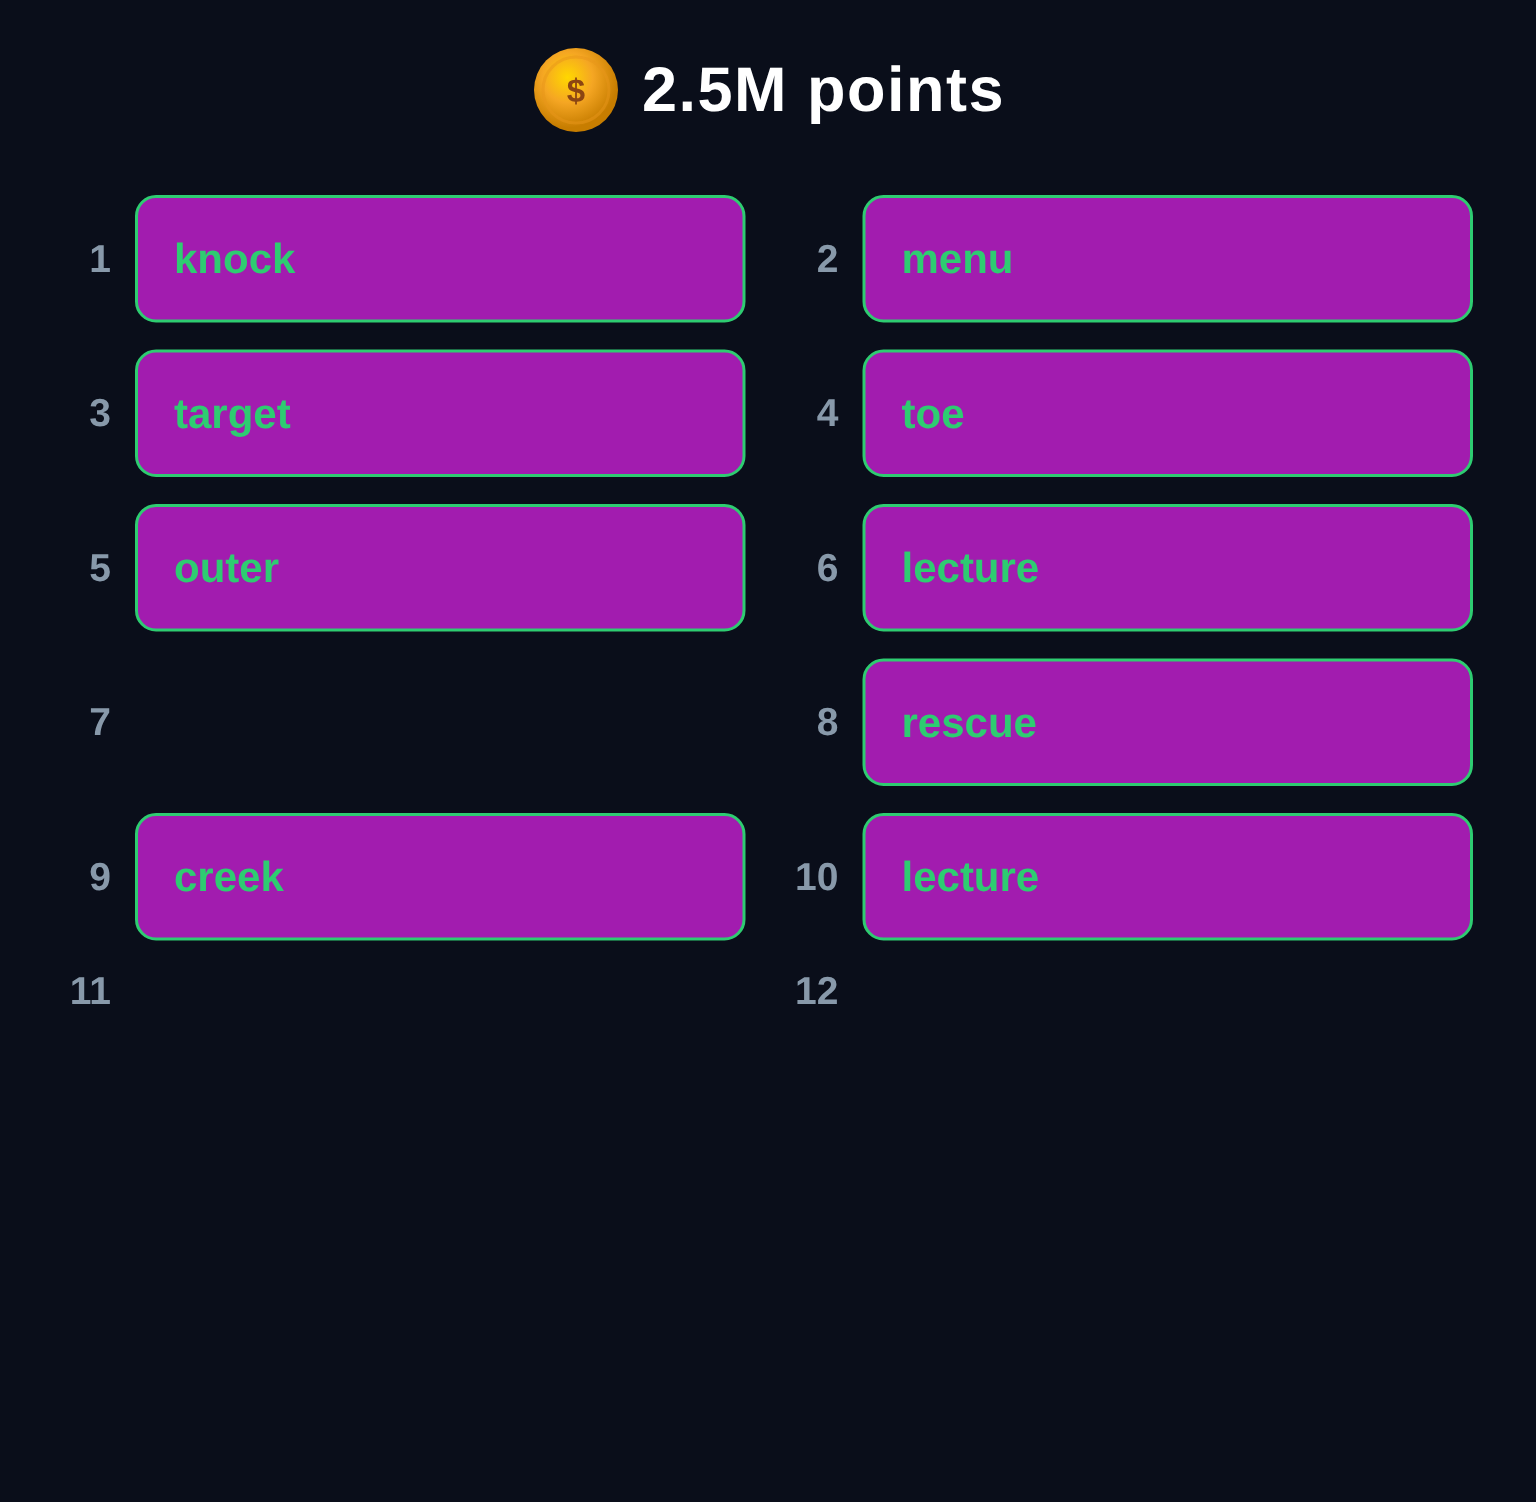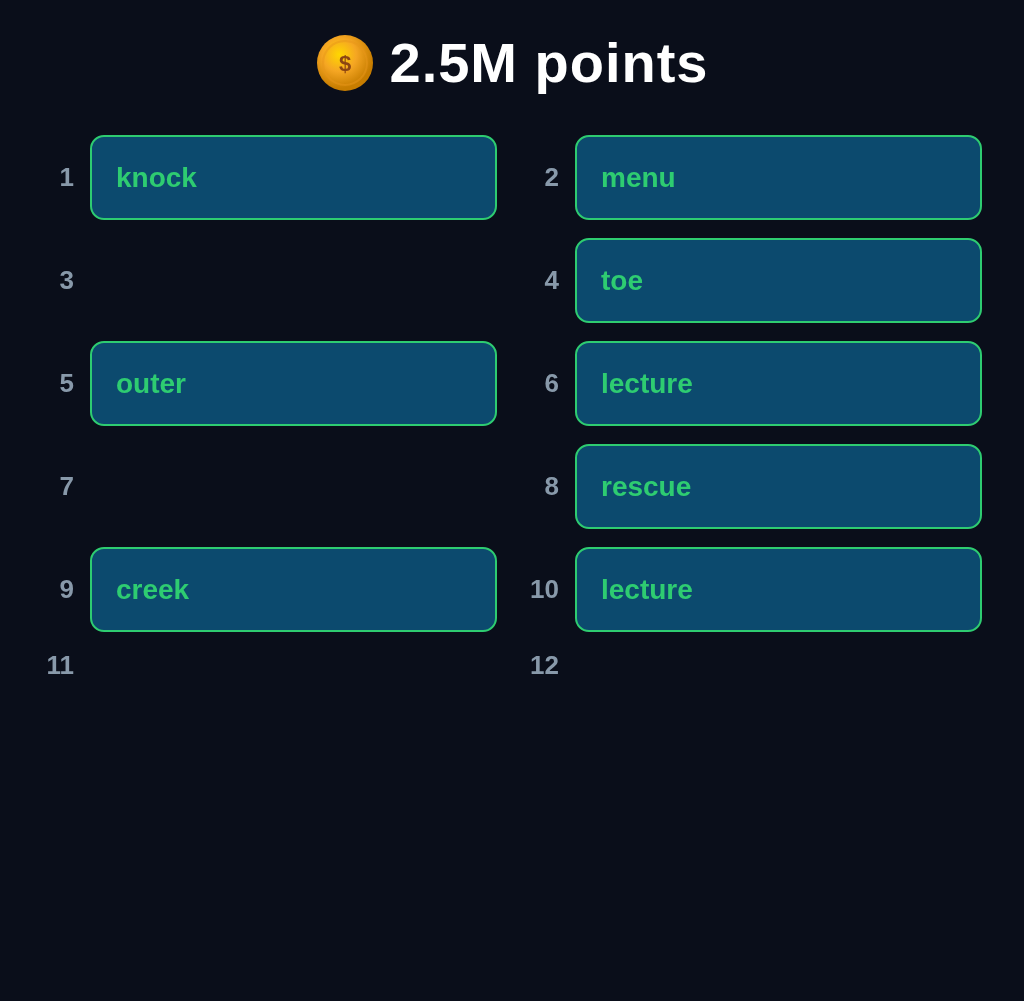--- a/index.html
+++ b/index.html
@@ -27,21 +27,21 @@
     }
 
     .coin-icon {
       width: 60px;
       height: 60px;
       position: relative;
     }
 
     .points-text {
       color: #ffffff;
-      font-size: 56px;
+      font-size: 42px;
       font-weight: 800;
       letter-spacing: 1px;
     }
 
     .word-grid {
       display: grid;
       grid-template-columns: 1fr 1fr;
       gap: 18px 30px;
       width: 100%;
       max-width: 980px;
@@ -57,21 +57,21 @@
     .word-number {
       color: #8899aa;
       font-size: 26px;
       font-weight: 600;
       min-width: 32px;
       text-align: right;
     }
 
     .word-box {
       flex: 1;
-      background-color: #0c4a6e;
+      background-color: #a21caf;
       border: 2.5px solid #2ecc71;
       border-radius: 14px;
       padding: 22px 24px;
       min-height: 85px;
       display: flex;
       align-items: center;
     }
 
     .word-label {
       color: #2ecc71;
@@ -108,20 +108,23 @@
       </div>
     </div>
     <div class="word-item">
       <span class="word-number">2</span>
       <div class="word-box">
         <span class="word-label">menu</span>
       </div>
     </div>
     <div class="word-item">
       <span class="word-number">3</span>
+      <div class="word-box">
+        <span class="word-label">target</span>
+      </div>
     </div>
     <div class="word-item">
       <span class="word-number">4</span>
       <div class="word-box">
         <span class="word-label">toe</span>
       </div>
     </div>
     <div class="word-item">
       <span class="word-number">5</span>
       <div class="word-box">

